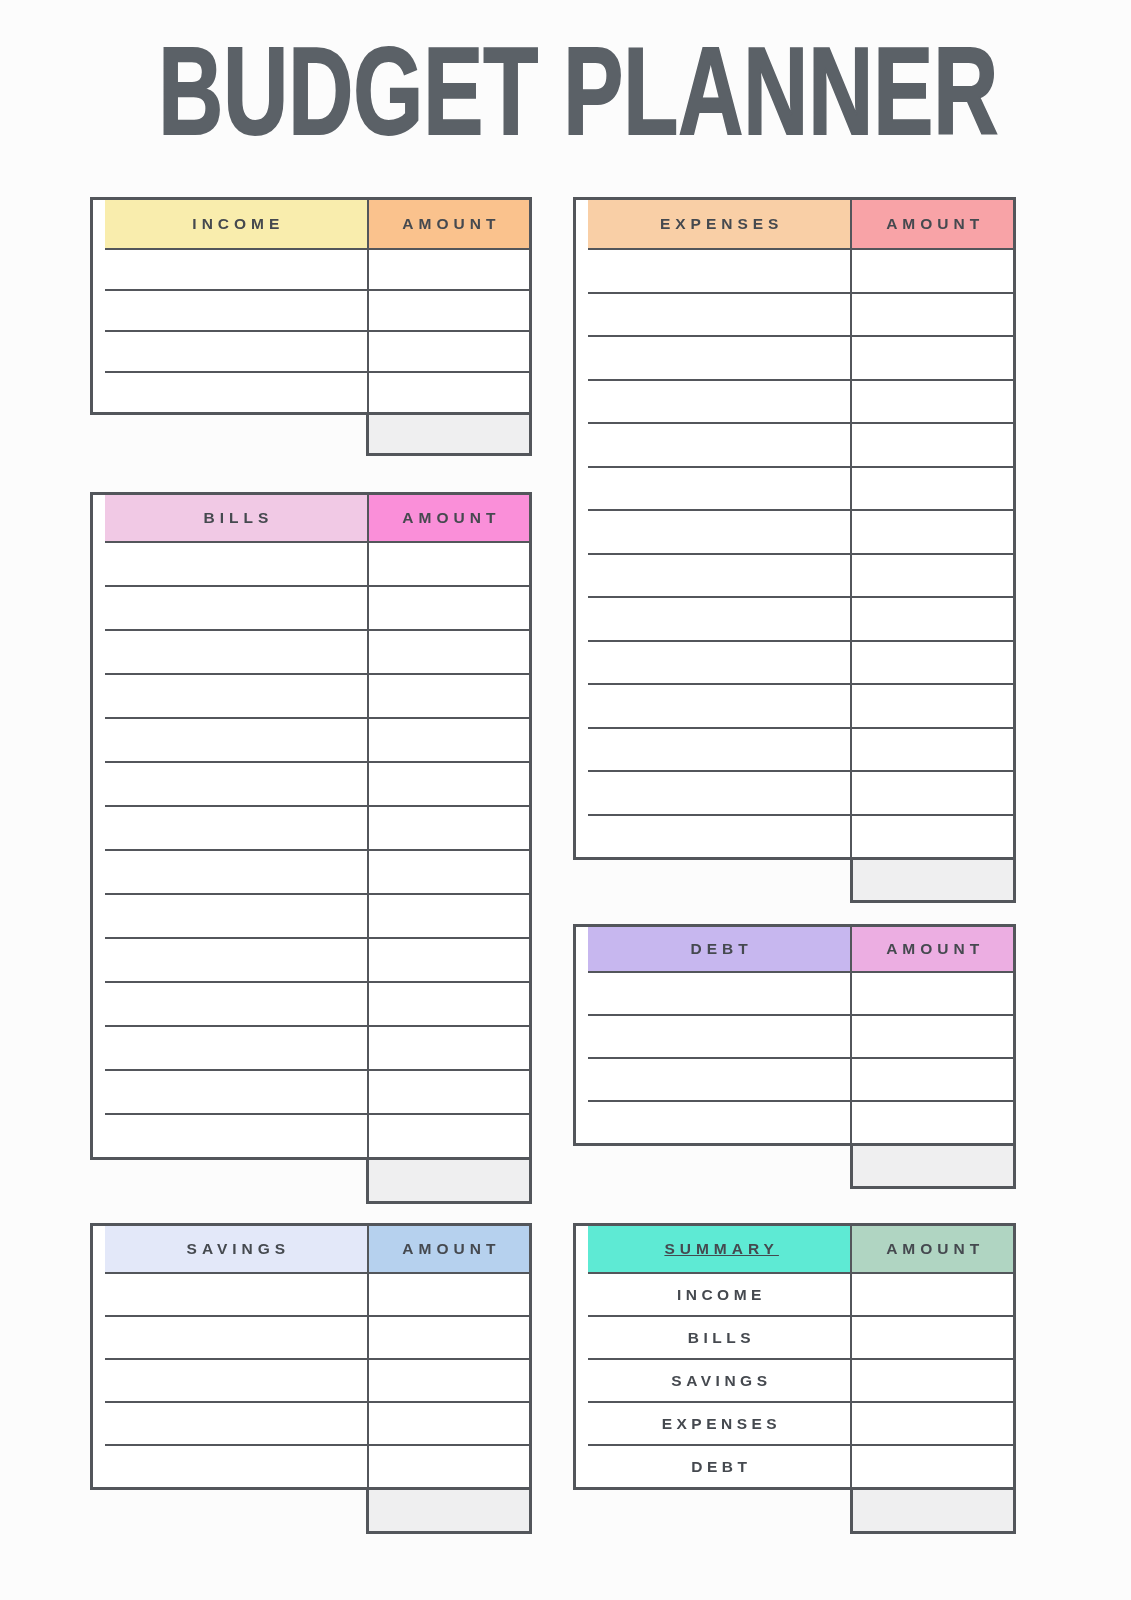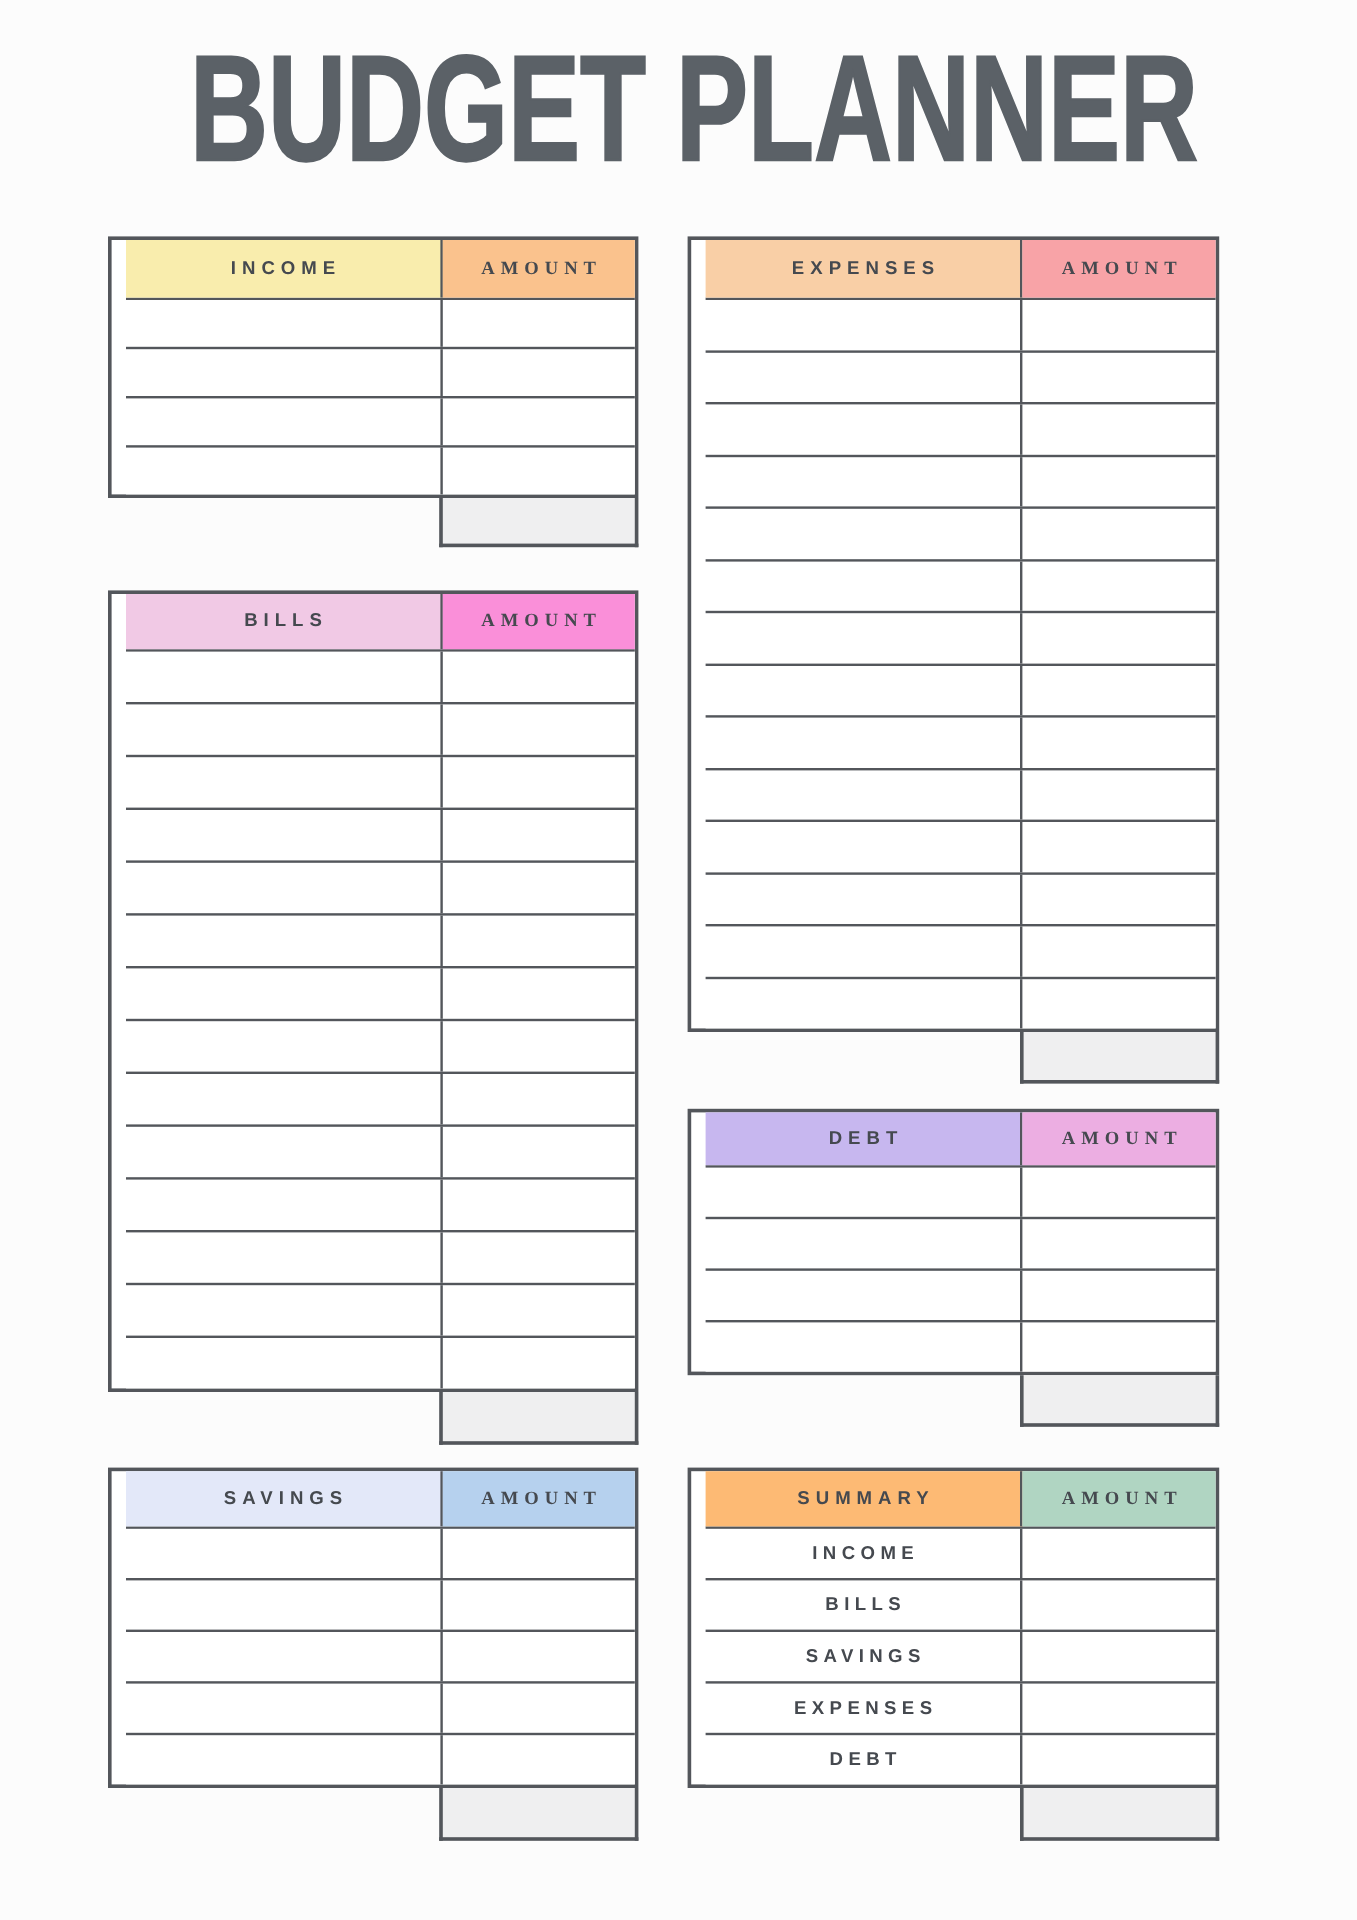--- a/index.html
+++ b/index.html
@@ -43,21 +43,21 @@
   .thead { display: flex; height: var(--hh); }
   .hcell {
     display: flex; align-items: center; justify-content: center;
     font-weight: 700;
     font-size: 15.5px;
     letter-spacing: 5px;
     text-indent: 5px;
     color: var(--head-text);
   }
   .hlabel { width: 62.2%; border-right: 2px solid var(--bc); }
-  .hamount { flex: 1; font-family: Liberation Serif, serif; }
+  .hamount { flex: 1; }
 
   .trow {
     display: flex;
     height: var(--rh);
     border-top: 2px solid var(--bc);
     background: #ffffff;
   }
   .rlabel {
     width: 62.2%;
     border-right: 2px solid var(--bc);
@@ -314,21 +314,21 @@
       </div>
   </div>
   <div class="totalrow">
     <div class="totalcell"></div>
   </div>
 </section>
 
 <section class="btable" style="left:573px; top:1223px; width:443px; --hh:46px; --rh:43px; --th:44px;">
   <div class="tmain">
     <div class="thead">
-      <div class="hcell hlabel" style="background: #fdba74;">SUMMARY</div>
+      <div class="hcell hlabel" style="background: #5eead4; text-decoration: underline;">SUMMARY</div>
       <div class="hcell hamount" style="background: rgb(176, 213, 194);">AMOUNT</div>
     </div>
     <div class="rows">
         <div class="trow">
           <div class="rlabel">INCOME</div>
           <div class="ramount"></div>
         </div>
         <div class="trow">
           <div class="rlabel">BILLS</div>
           <div class="ramount"></div>

